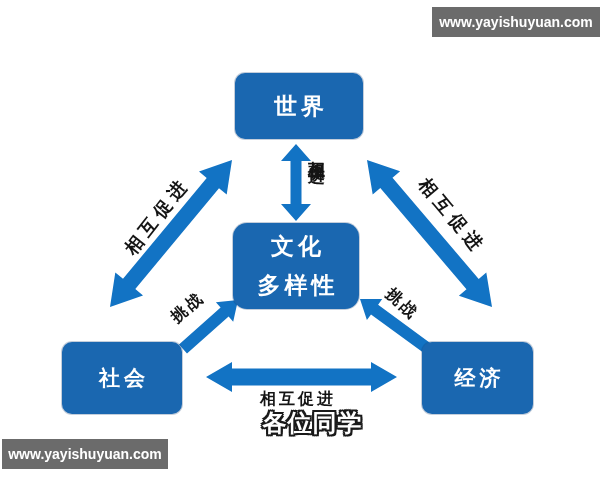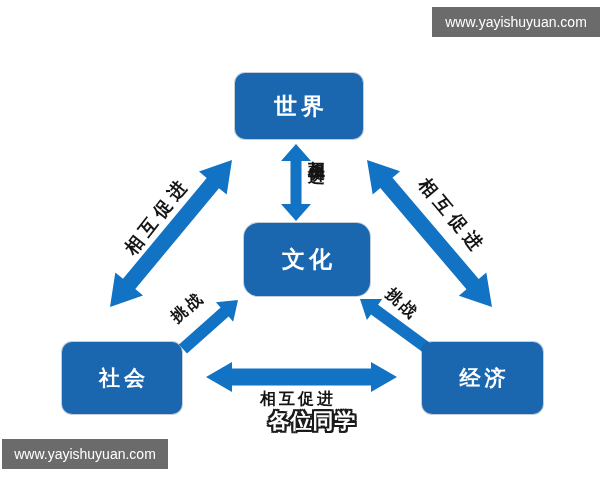--- a/index.html
+++ b/index.html
@@ -16,50 +16,50 @@
     background:var(--node-blue,#1a67b0);
     border-radius:10px;
     color:#ffffff;
     display:flex;flex-direction:column;justify-content:space-evenly;align-items:center;
     font-weight:bold;
     letter-spacing:4px;
     text-indent:4px;
     box-shadow:0 0 0 1px rgba(20,60,110,.25);
   }
   .node-world{left:235px;top:73px;width:128px;height:66px;font-size:23px;}
-  .node-culture{left:244px;top:223px;width:126px;height:73px;font-size:23px;border-radius:14px;}
+  .node-culture{left:233px;top:223px;width:126px;height:86px;font-size:23px;border-radius:14px;}
   .node-society{left:62px;top:342px;width:120px;height:72px;font-size:21px;gap:25px;}
-  .node-economy{left:422px;top:342px;width:121px;height:72px;font-size:21px;}
+  .node-economy{left:422px;top:342px;width:111px;height:72px;font-size:21px;}
   .edge-label{
     position:absolute;z-index:3;
     color:#141414;font-weight:bold;white-space:nowrap;
   }
   .lbl-vert{left:305px;top:147px;writing-mode:vertical-rl;text-orientation:upright;font-size:17px;letter-spacing:2px;}
   .lbl-left-diag{left:95px;top:204px;width:124px;text-align:center;transform:rotate(-52deg);font-size:18px;letter-spacing:5px;}
   .lbl-right-diag{left:390px;top:204px;width:124px;text-align:center;transform:rotate(50deg);font-size:18px;letter-spacing:5px;}
   .lbl-bottom{left:237px;top:389px;width:122px;text-align:center;font-size:16px;letter-spacing:3px;}
   .lbl-chal-left{left:158px;top:297px;width:60px;text-align:center;transform:rotate(-40deg);font-size:16px;letter-spacing:3px;}
   .lbl-chal-right{left:372px;top:294px;width:60px;text-align:center;transform:rotate(43deg);font-size:16px;letter-spacing:3px;}
   .caption{
     position:absolute;z-index:3;
     left:250px;top:407px;width:125px;text-align:center;
     font-family:"Liberation Sans",sans-serif;
-    font-size:21px;font-weight:bold;color:#ffffff;letter-spacing:1px;
+    font-size:24px;font-weight:bold;color:#ffffff;letter-spacing:1px;
     text-shadow:
       -2px -2px 0 #1a1a1a, 2px -2px 0 #1a1a1a,
       -2px  2px 0 #1a1a1a, 2px  2px 0 #1a1a1a,
        0   -2px 0 #1a1a1a, 0    2px 0 #1a1a1a,
       -2px  0   0 #1a1a1a, 2px  0   0 #1a1a1a;
   }
   .wm{
     position:absolute;z-index:4;
     background:var(--watermark-gray,#6b6b6b);
     color:#ffffff;
     font-family:"Liberation Sans",sans-serif;
-    font-size:14px;font-weight:normal;
+    font-size:14px;font-weight:bold;
     display:flex;align-items:center;justify-content:center;
   }
   .wm-top{left:432px;top:7px;width:168px;height:30px;}
   .wm-bottom{left:2px;top:439px;width:166px;height:30px;}
 </style>
 </head>
 <body>
 
 <div class="stage">
 
@@ -71,20 +71,21 @@
       <polygon points="187.0,353.5 228.6,316.5 233.2,321.7 238.0,300.0 215.9,302.3 220.6,307.5 179.0,344.5" fill="#1273c4"></polygon>
       <polygon points="430.5,343.2 378.1,304.8 382.2,299.1 360.0,299.0 366.9,320.1 371.0,314.5 423.5,352.8" fill="#1273c4"></polygon>
     </svg>
 
   <div class="node node-world">
     <div>世界</div>
   </div>
 
   <div class="node node-culture">
     <div>文化</div>
+    <div>多样性</div>
   </div>
 
   <div class="node node-society">
     <div>社会</div>
   </div>
 
   <div class="node node-economy">
     <div>经济</div>
   </div>
 

